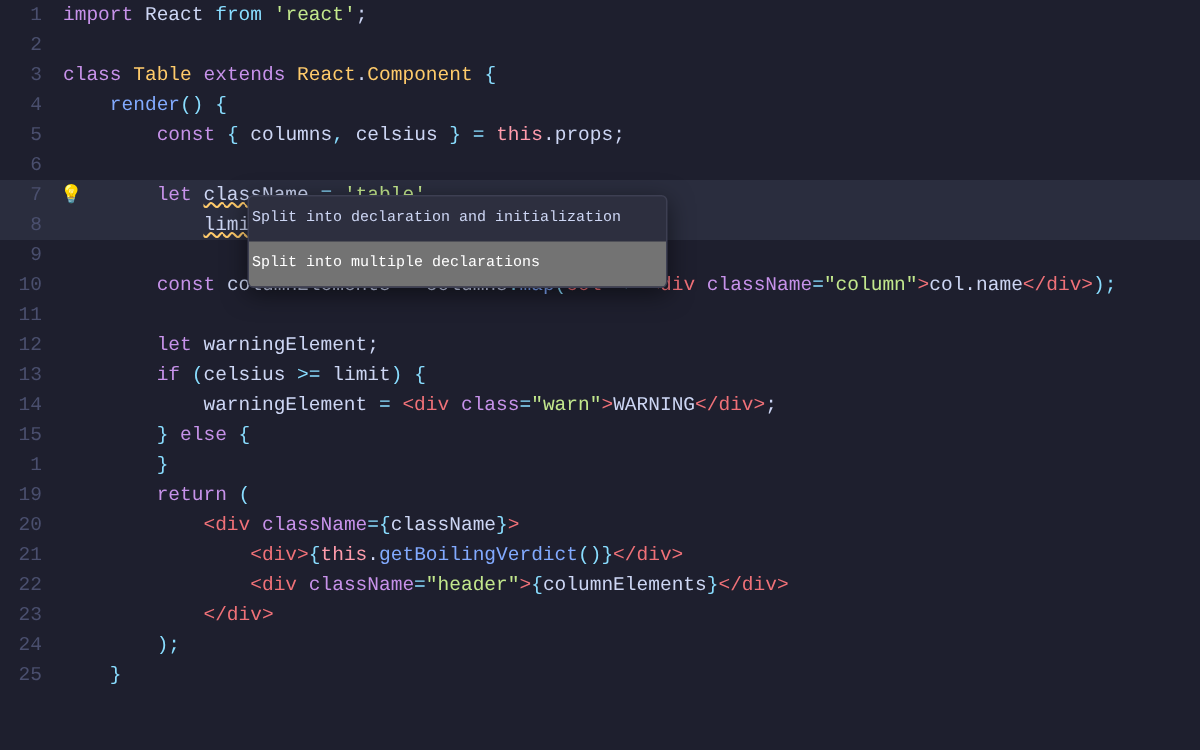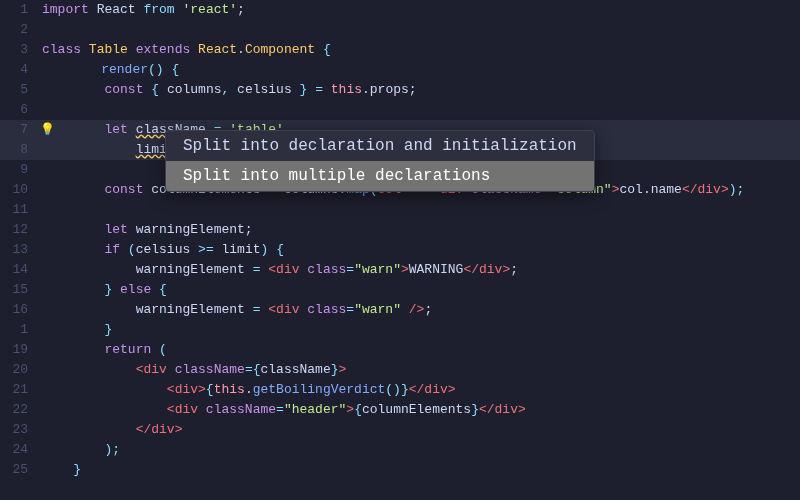--- a/index.html
+++ b/index.html
@@ -58,21 +58,21 @@
     .cls { color: #ffcb6b; margin-top: 16px; } 
     .fn { color: #82aaff; } 
     .str { color: #c3e88d; } 
     .op { color: #89ddff; } 
     .punc { color: #89ddff; } 
     .tag { color: #f07178; } 
     .attr { color: #c792ea; } 
     .plain { color: #cdd6f4; }
     .jsx-brace { color: #89ddff; }
     .this-kw { color: #ff9cac; }
-    .render-fn { color: #82aaff; margin-left: 28px; }
+    .render-fn { color: #82aaff; }
     .param { color: #f07178; }
 
     
     .lightbulb {
       position: absolute;
       left: 38px;
       top: 0;
       width: 20px;
       height: 20px;
       display: flex;
@@ -91,23 +91,23 @@
       background: #2d2f3f;
       border: 1px solid #3d3f52;
       border-radius: 4px;
       z-index: 100;
       min-width: 280px;
       box-shadow: 0 4px 16px rgba(0,0,0,0.5);
       overflow: hidden;
     }
 
     .menu-item {
-      padding: 5px 17px;
+      padding: 5px 2px;
       cursor: pointer;
-      font-size: 16px;
+      font-size: 10px;
       color: #cdd6f4;
       white-space: nowrap;
     }
 
     .menu-item.selected {
       background: #737373;
       color: #ffffff;
     }
 
     .highlight-underline {
@@ -196,24 +196,20 @@
     <div class="line">
       <span class="line-number">14</span>
       <span class="line-content">            <span class="plain">warningElement</span> <span class="op">=</span> <span class="tag">&lt;div</span> <span class="attr">class</span><span class="op">=</span><span class="str">"warn"</span><span class="tag">&gt;</span><span class="plain">WARNING</span><span class="tag">&lt;/div&gt;</span><span class="plain">;</span></span>
     </div>
 
     <div class="line">
       <span class="line-number">15</span>
       <span class="line-content">        <span class="punc">}</span> <span class="kw">else</span> <span class="punc">{</span></span>
     </div>
 
-    <div class="line">
-      <span class="line-number">16</span>
-      <span class="line-content">            <span class="plain">warningElement</span> <span class="op">=</span> <span class="tag">&lt;div</span> <span class="attr">class</span><span class="op">=</span><span class="str">"warn"</span> <span class="tag">/&gt;</span><span class="plain">;</span></span>
-    </div>
 
     <div class="line">
       <span class="line-number">1</span>
       <span class="line-content">        <span class="punc">}</span></span>
     </div>
 
 
     <div class="line">
       <span class="line-number">19</span>
       <span class="line-content">        <span class="kw">return</span> <span class="punc">(</span></span>

